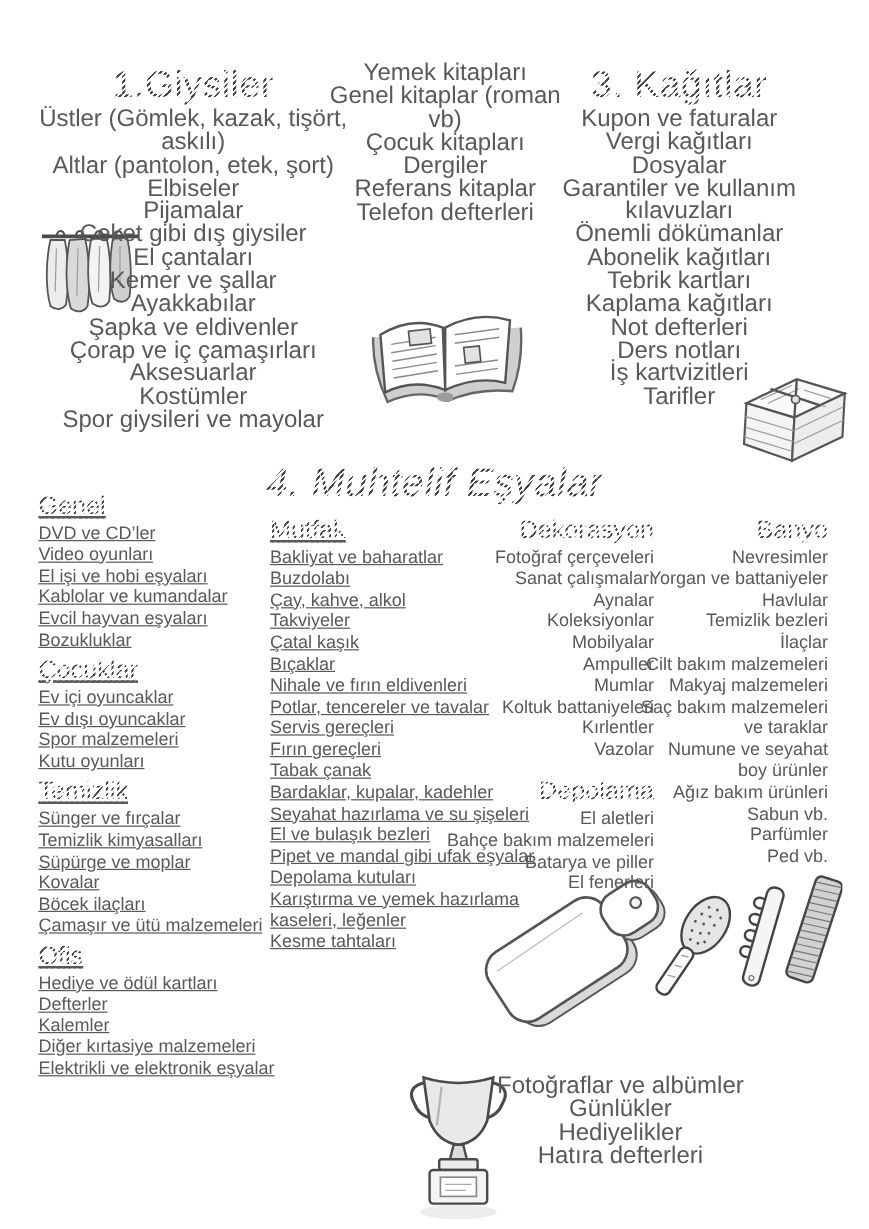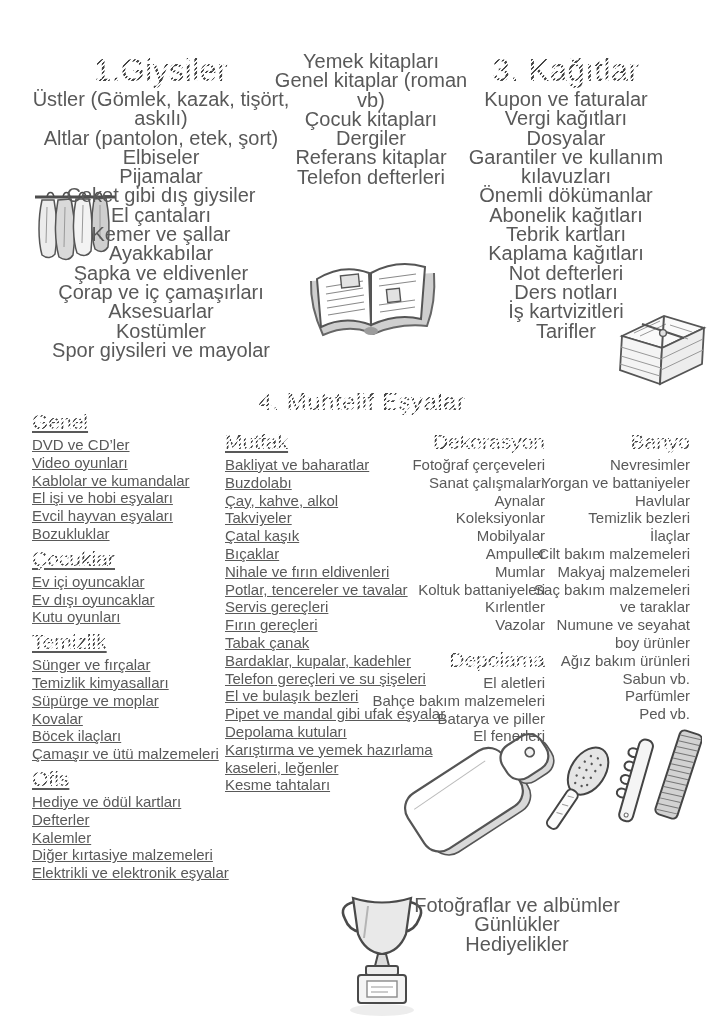--- a/index.html
+++ b/index.html
@@ -4,21 +4,21 @@
 <style>
   html,body{margin:0;padding:0;background:#fff;}
   .page{position:relative;width:724px;height:1024px;background:#ffffff;overflow:hidden;
         font-family:"Liberation Sans","DejaVu Sans",sans-serif;color:#595959;}
   .abs{position:absolute;}
   .z2{z-index:2;}
   .center{text-align:center;}
   .left{text-align:left;}
   .right{text-align:right;}
   .big{font-size:31px;line-height:38px;font-weight:400;letter-spacing:.5px;}
-  .big4{font-size:24px;line-height:40px;font-weight:400;letter-spacing:.5px;}
+  .big4{font-size:33px;line-height:40px;font-weight:400;letter-spacing:.5px;font-style:italic;}
   .stitch{color:#4f4f4f;}
   @supports ((-webkit-background-clip:text) or (background-clip:text)){
     .stitch{background-image:repeating-linear-gradient(135deg,#454545 0 1.7px,#fbfbfb 1.7px 3.3px);
             -webkit-background-clip:text;background-clip:text;-webkit-text-fill-color:transparent;}
   }
   .sz16 .item{font-size:20px;line-height:19.3px;}
   .sz15 .item{font-size:15px;line-height:17.8px;}
   .group-title{font-size:21px;line-height:23px;margin:4px 0 3px 0;font-weight:400;}
   .group:first-child .group-title{margin-top:0;}
   .icon{z-index:0;}
@@ -219,31 +219,32 @@
   </section>
 
   <div class="abs z2 center big4 stitch" style="left:0;top:382px;width:724px;">4. Muhtelif Eşyalar</div>
 
   <section class="abs z2 left" style="left:32px;top:410px;width:200px;text-decoration:underline;">
     <div class="group">
       <div class="group-title stitch">Genel</div>
       <div class="items sz15">
           <div class="item">DVD ve CD’ler</div>
           <div class="item">Video oyunları</div>
+          <div class="item">El işi ve hobi eşyaları</div>
           <div class="item">Kablolar ve kumandalar</div>
-          <div class="item">El işi ve hobi eşyaları</div>
           <div class="item">Evcil hayvan eşyaları</div>
           <div class="item">Bozukluklar</div>
         </div>
     </div>
     <div class="group">
       <div class="group-title stitch">Çocuklar</div>
       <div class="items sz15">
           <div class="item">Ev içi oyuncaklar</div>
           <div class="item">Ev dışı oyuncaklar</div>
+          <div class="item">Spor malzemeleri</div>
           <div class="item">Kutu oyunları</div>
         </div>
     </div>
     <div class="group">
       <div class="group-title stitch">Temizlik</div>
       <div class="items sz15">
           <div class="item">Sünger ve fırçalar</div>
           <div class="item">Temizlik kimyasalları</div>
           <div class="item">Süpürge ve moplar</div>
           <div class="item">Kovalar</div>
@@ -272,21 +273,21 @@
           <div class="item">Çay, kahve, alkol</div>
           <div class="item">Takviyeler</div>
           <div class="item">Çatal kaşık</div>
           <div class="item">Bıçaklar</div>
           <div class="item">Nihale ve fırın eldivenleri</div>
           <div class="item">Potlar, tencereler ve tavalar</div>
           <div class="item">Servis gereçleri</div>
           <div class="item">Fırın gereçleri</div>
           <div class="item">Tabak çanak</div>
           <div class="item">Bardaklar, kupalar, kadehler</div>
-          <div class="item">Telefon gereçleri ve su şişeleri</div>
+          <div class="item">Seyahat hazırlama ve su şişeleri</div>
           <div class="item">El ve bulaşık bezleri</div>
           <div class="item">Pipet ve mandal gibi ufak eşyalar</div>
           <div class="item">Depolama kutuları</div>
           <div class="item">Karıştırma ve yemek hazırlama kaseleri, leğenler</div>
           <div class="item">Kesme tahtaları</div>
         </div>
     </div>
   </section>
 
   <section class="abs z2 right" style="left:370px;top:430px;width:175px;">
@@ -335,16 +336,17 @@
           <div class="item">Ped vb.</div>
         </div>
     </div>
   </section>
 
   <section class="abs z2 center" style="left:372px;top:896px;width:290px;">
     <div class="items sz16">
         <div class="item">Fotoğraflar ve albümler</div>
         <div class="item">Günlükler</div>
         <div class="item">Hediyelikler</div>
+        <div class="item">Hatıra defterleri</div>
       </div>
   </section>
 
 </div>
 
 </body></html>

